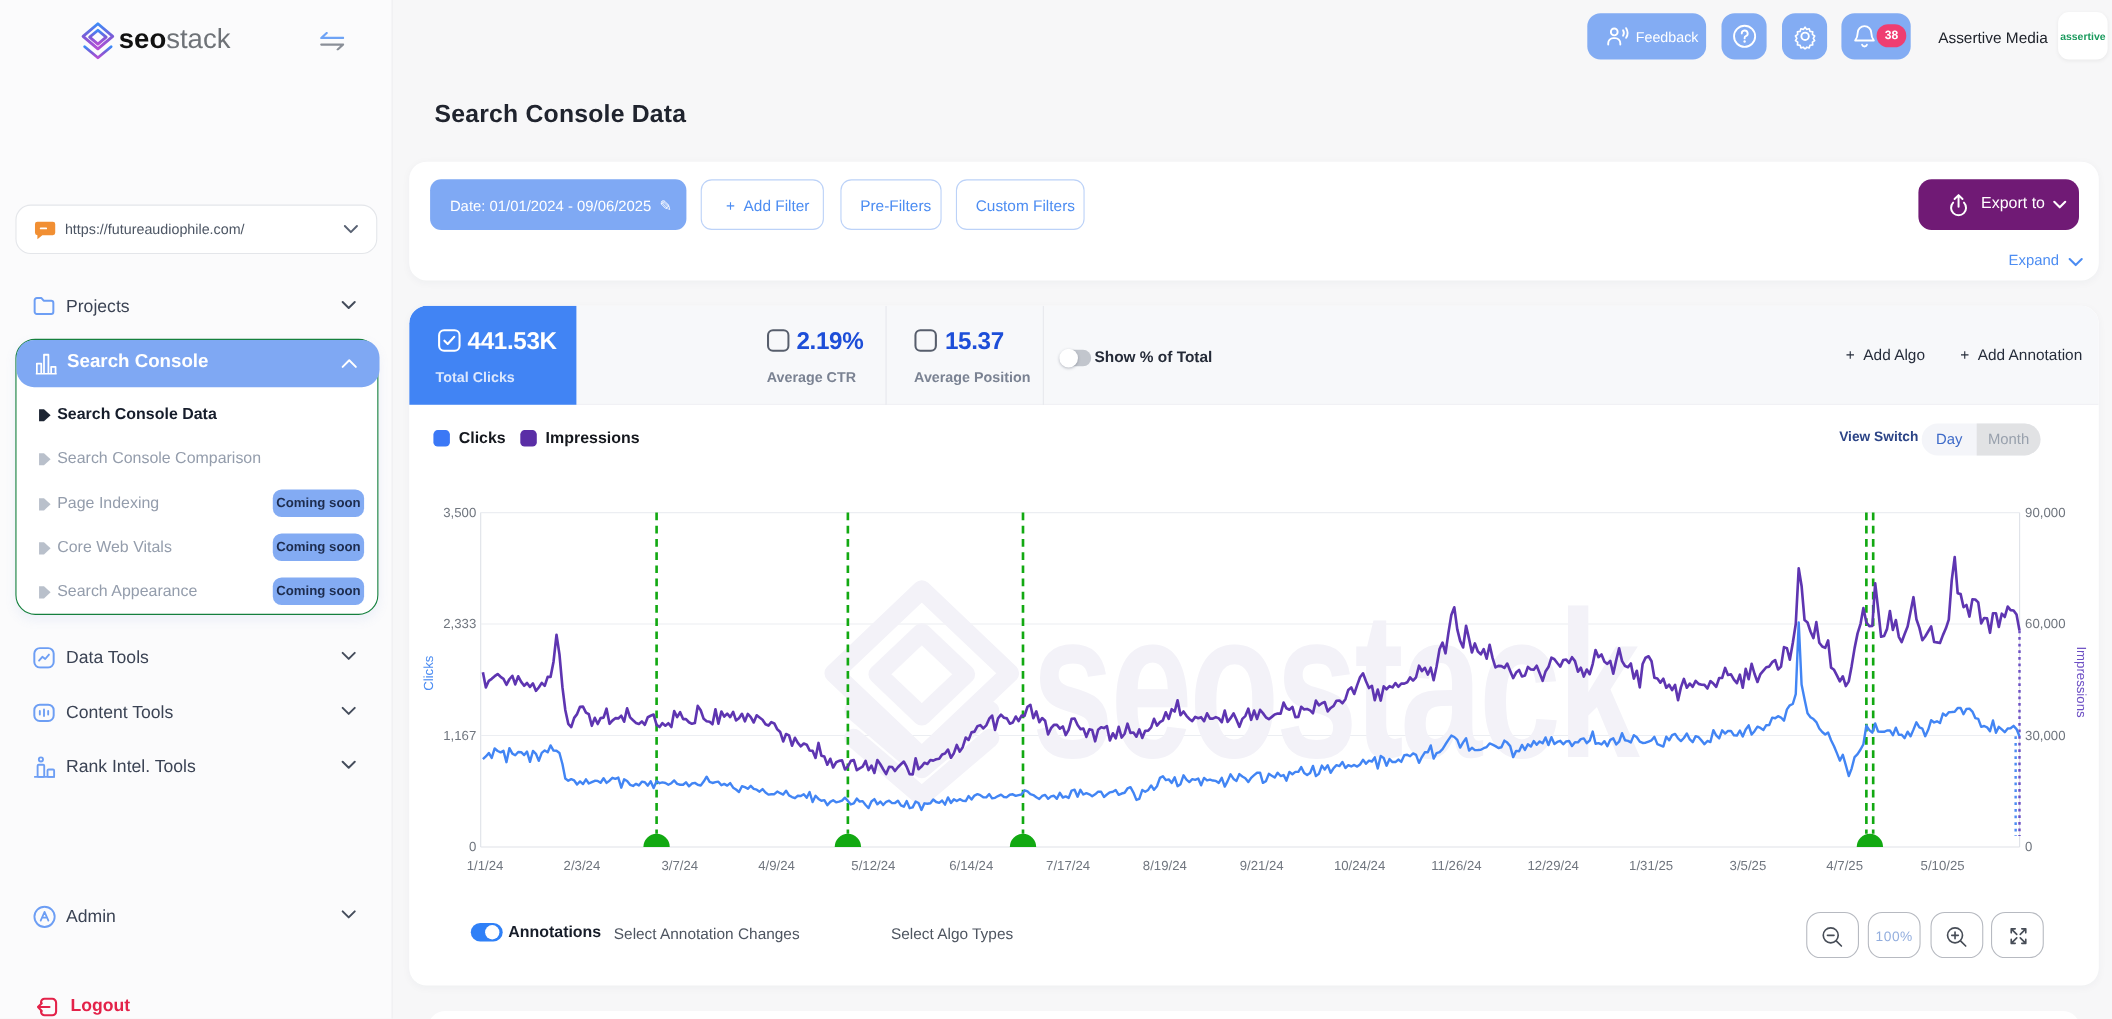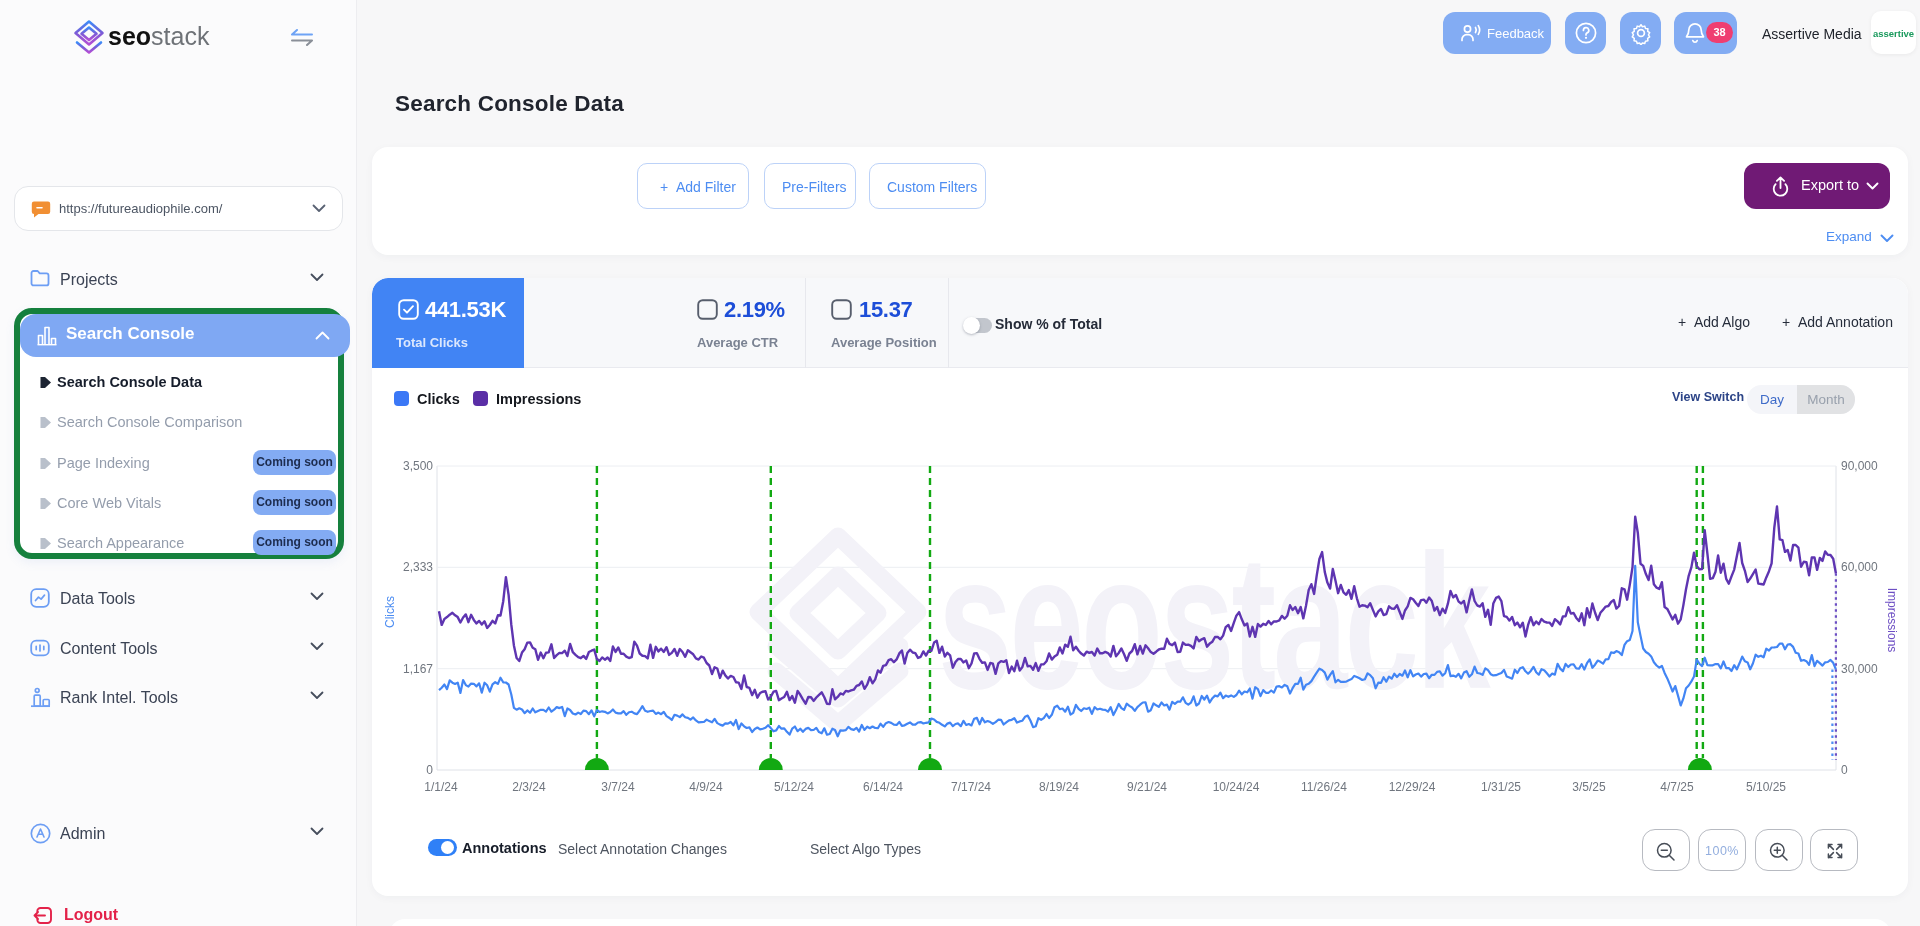--- a/index.html
+++ b/index.html
@@ -11,21 +11,21 @@
 
 .logo-txt { position:absolute; left:108px; top:22px; font-size:25px; letter-spacing:0px; }
 .logo-txt b { color:#111; font-weight:700; }
 .logo-txt span { color:#6e7277; font-weight:400; }
 .nav-item { position:absolute; left:0; width:357px; height:24px; }
 .nav-item .ic { position:absolute; left:30px; top:0; }
 .nav-item .tx { position:absolute; left:60px; top:2px; font-size:16px; color:#3b4354; }
 .nav-item .ch { position:absolute; right:33px; top:4px; }
 .urlbox { position:absolute; left:14px; top:186px; width:329px; height:45px; background:#fff; border:1px solid #e4e6ea; border-radius:14px; }
 .urlbox .tx { position:absolute; left:44px; top:14px; font-size:13px; color:#4c5563; }
-.sc-card { position:absolute; left:14px; top:308px; width:330px; height:251px; background:#fff; border:6px solid #15803d; border-radius:18px; box-shadow:0 4px 10px rgba(120,150,220,.10); }
+.sc-card { position:absolute; left:14px; top:308px; width:330px; height:251px; background:#fff; border:1px solid #15803d; border-radius:18px; box-shadow:0 4px 10px rgba(120,150,220,.10); }
 .sc-head { position:absolute; left:0px; top:0px; width:330px; height:43px; background:#7fa8f3; border-radius:16px; }
 .sc-head .tx { position:absolute; left:46px; top:10px; font-size:17px; font-weight:700; color:#fff; }
 .sc-item { position:absolute; left:0; width:330px; height:24px; }
 .sc-item .tx { position:absolute; left:37px; top:0px; font-size:14.5px; color:#949dac; }
 .sc-item.act .tx { color:#161d2b; font-weight:700; }
 .pill { position:absolute; left:233px; top:-5px; width:83px; height:25px; background:#83abf3; border-radius:8px; font-size:12px; font-weight:700; color:#1d2c4e; text-align:center; line-height:25px; }
 .logout { position:absolute; left:64px; top:906px; font-size:16px; font-weight:700; color:#e32249; }
 
 .tbtn { position:absolute; top:12px; height:42px; background:#83acf3; border-radius:12px; }
 .feedback { left:1086px; width:108px; color:#fff; font-size:13px; }
@@ -254,20 +254,23 @@
         </g>
       </svg>
     <div class="abs" style="left:32px;top:10px;width:27px;height:21px;background:#ef3e71;border-radius:11px;color:#fff;font-size:11px;font-weight:700;text-align:center;line-height:21px;">38</div>
   </div>
   <div class="assert-name">Assertive Media</div>
   <div class="assert-logo">
       <span>assertive</span>
     </div>
   <h1 class="pagetitle">Search Console Data</h1>
   <div class="filter-card">
+    <div class="datepill">
+        <span>Date: 01/01/2024 - 09/06/2025&nbsp;&nbsp;✎</span>
+      </div>
     <div class="fbtn" style="left:265px;width:112px;">
         <span style="left:22px;">+&nbsp;&nbsp;Add Filter</span>
       </div>
     <div class="fbtn" style="left:392px;width:92px;">
         <span style="left:17px;">Pre-Filters</span>
       </div>
     <div class="fbtn" style="left:497px;width:117px;">
         <span style="left:17px;">Custom Filters</span>
       </div>
     <div class="exportbtn">

